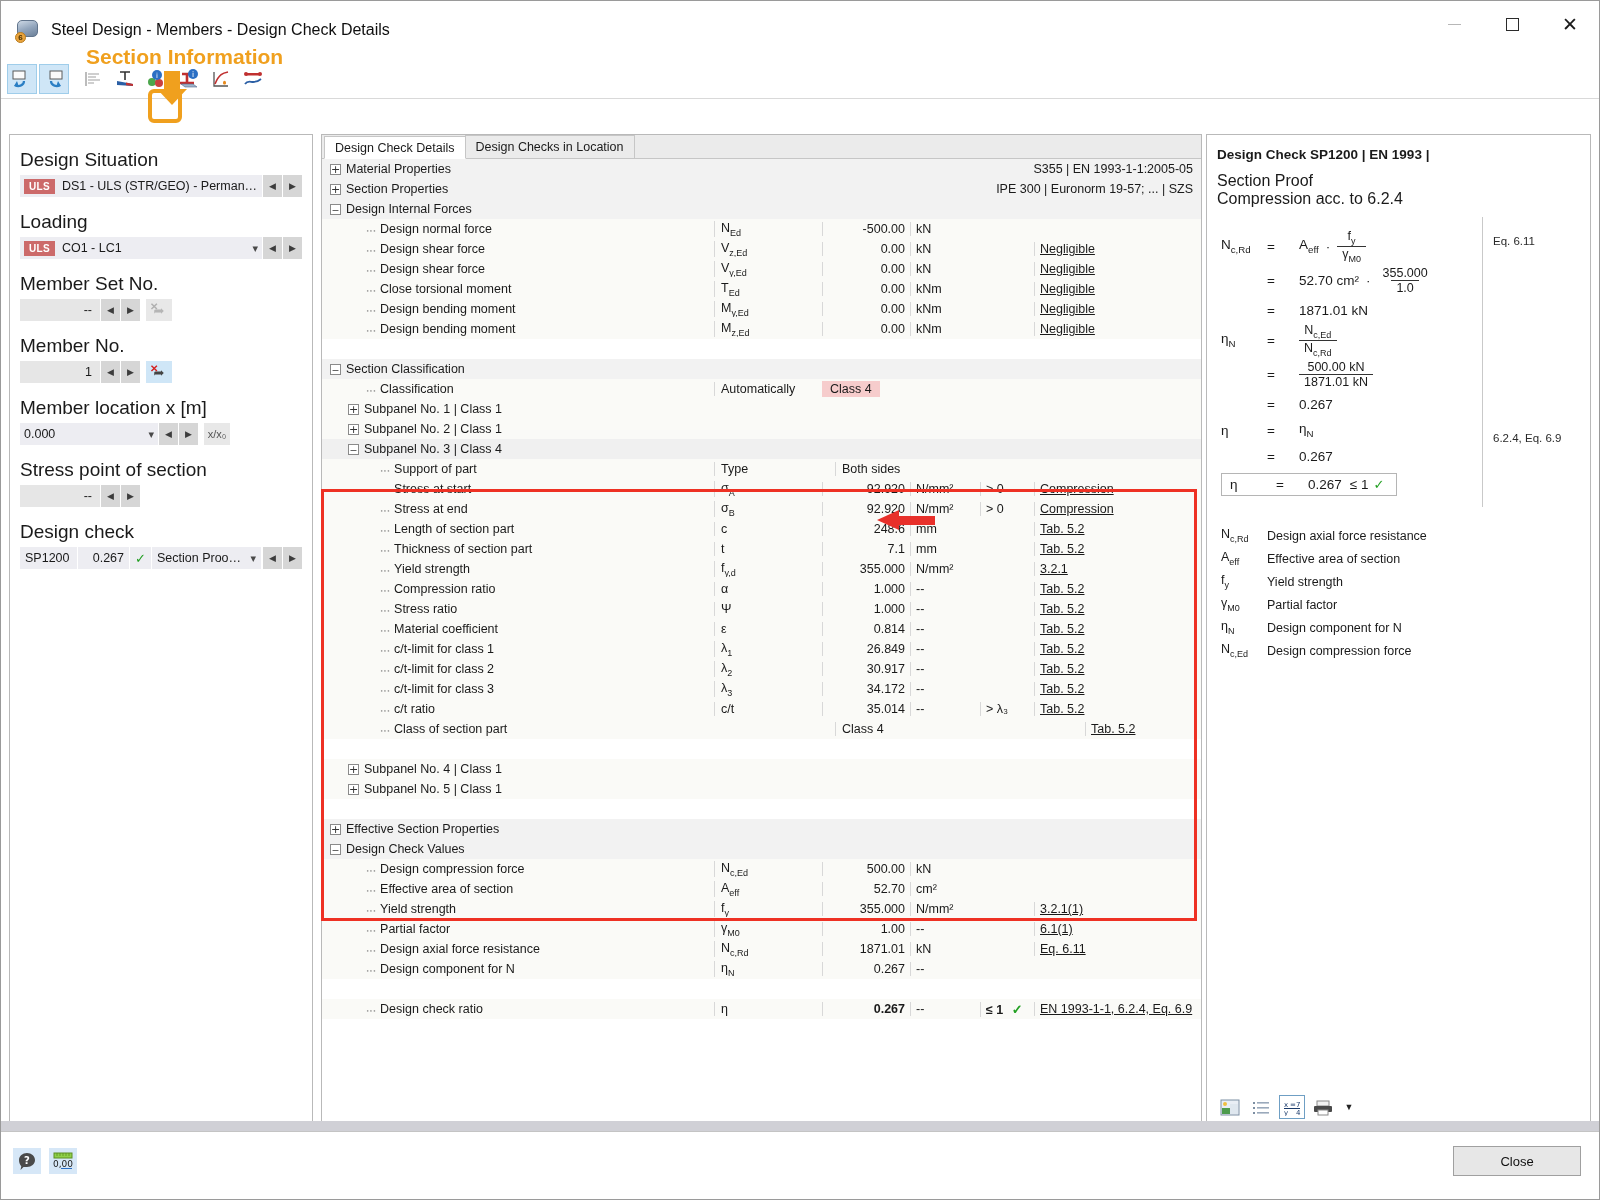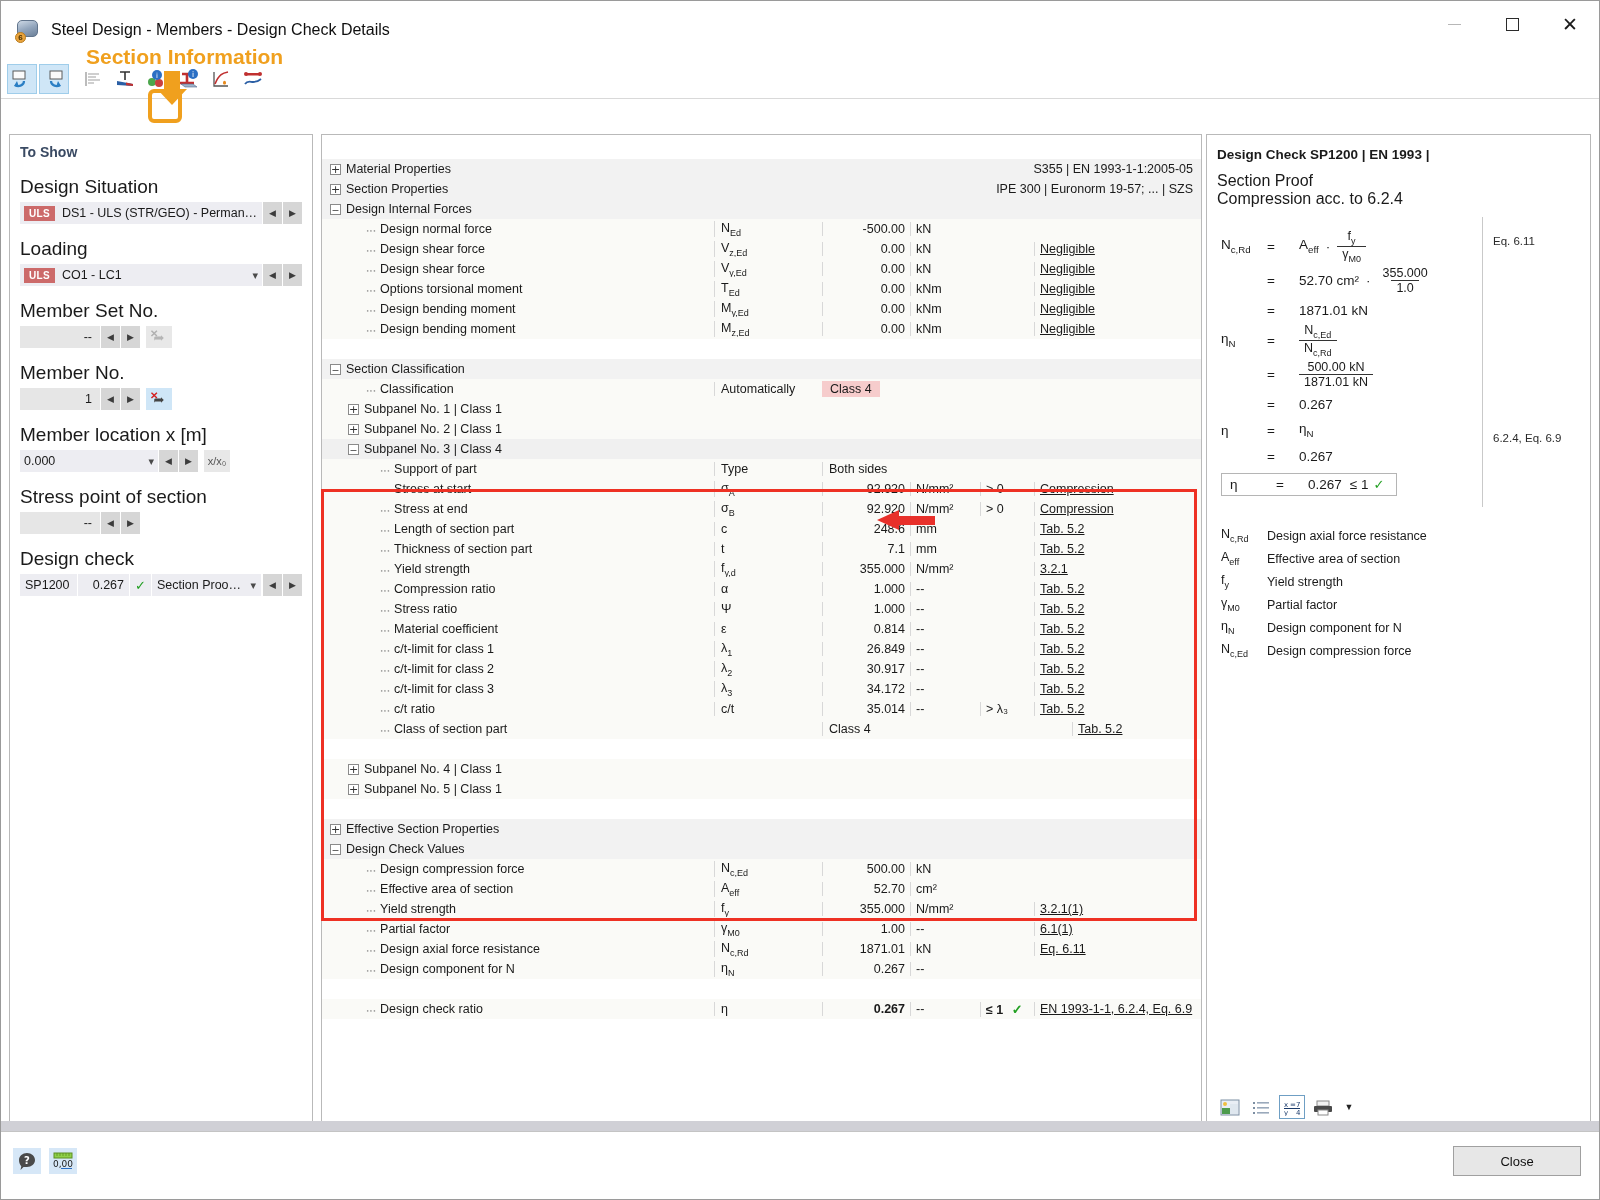--- a/index.html
+++ b/index.html
@@ -252,21 +252,21 @@
   .row.alt { background: #fafaf7; }
   .row.grp { background: #f2f2f2; }
   .row.spacer { height: 20px; background: transparent; }
   .c-label { width: 392px; display:flex; align-items:center; padding-left: 8px; overflow:hidden; white-space:nowrap; flex:none;}
   .c-sym   { width: 108px; padding-left: 6px; border-left:1px solid #d8d8d8; flex:none; overflow:hidden; white-space:nowrap;}
   .c-val   { width: 88px; padding-right: 5px; text-align:right; border-left:1px solid #d8d8d8; flex:none; overflow:hidden; white-space:nowrap;}
   .c-unit  { width: 70px; padding-left: 5px; border-left:1px solid #d8d8d8; flex:none; overflow:hidden; white-space:nowrap;}
   .c-cond  { width: 54px; padding-left: 5px; border-left:1px solid #d8d8d8; flex:none; overflow:hidden; white-space:nowrap;}
   .c-ref   { flex:1; padding-left: 5px; border-left:1px solid #d8d8d8; min-width:0; overflow:hidden; white-space:nowrap;text-decoration:underline;}
   .c-val.b { font-weight: bold; }
-  .c-wide  { width: 196px; padding-left: 6px; border-left:1px solid #d8d8d8; flex:none; overflow:hidden; white-space:nowrap;}
+  .c-wide  { width: 196px; padding-left: 6px; border-left:1px solid #d8d8d8; flex:none; overflow:hidden; white-space:nowrap;margin-left:13px;}
   .grp-right {
     position: absolute; right: 8px; top: 0; height:20px;
     display:flex; align-items:center;
     font-size: 12.5px; color: #1a1a1a; white-space:nowrap;
   }
   .tgl {
     width: 11px; height: 11px; border: 1px solid #8a8a8a; background:#fff;
     display:inline-flex; align-items:center; justify-content:center;
     font-size: 11px; line-height:9px; color:#333; margin-right: 5px;
     flex:none; font-family:"DejaVu Sans", sans-serif;
@@ -464,21 +464,20 @@
           <circle cx="18" cy="5" r="2" fill="#c03030"></circle>
           <path d="M3 15 C7 9, 11 17, 19 10" stroke="#2b5fa5" stroke-width="1.8" fill="none"></path>
         </svg>
     </div>
   </div>
   <div class="hl-ring"></div>
 
   <div class="body">
 
     <div class="left-panel">
-      <div class="lp-title">To Show</div>
 
       <div class="field-group">
         <div class="field-label">Design Situation</div>
         <div class="field-row">
           <div class="combo">
             <span class="uls-tag">ULS</span>
             <span class="combo-text">DS1 - ULS (STR/GEO) - Permane...</span>
           </div>
           <div class="spin">◀</div>
           <div class="spin">▶</div>
@@ -564,20 +563,24 @@
             <span class="combo-text">Section Proof | C...</span>
             <span class="caret-dn">▾</span>
           </div>
           <div class="spin">◀</div>
           <div class="spin">▶</div>
         </div>
       </div>
     </div>
 
     <div class="center-panel">
+      <div class="tabstrip">
+        <div class="tab sel">Design Check Details</div>
+        <div class="tab">Design Checks in Location</div>
+      </div>
 
       <div class="grid-scroll">
         <div class="grid">
 
           <div class="row grp">
             <div class="c-label ind1" style="width:100%;">
               <span class="tgl">+</span>
               <span>Material Properties</span>
             </div>
             <div class="grp-right">S355 | EN 1993-1-1:2005-05</div>
@@ -627,21 +630,21 @@
               </div>
             <div class="c-sym"><span>V</span><sub>y,Ed</sub></div>
             <div class="c-val">0.00</div>
             <div class="c-unit">kN</div>
             <div class="c-cond"></div>
             <div class="c-ref">Negligible</div>
           </div>
           <div class="row alt">
             <div class="c-label ind3">
                 <span class="dotlead">‧‧‧</span>
-                <span>Options torsional moment</span>
+                <span>Close torsional moment</span>
               </div>
             <div class="c-sym"><span>T</span><sub>Ed</sub></div>
             <div class="c-val">0.00</div>
             <div class="c-unit">kNm</div>
             <div class="c-cond"></div>
             <div class="c-ref">Negligible</div>
           </div>
           <div class="row alt">
             <div class="c-label ind3">
                 <span class="dotlead">‧‧‧</span>

